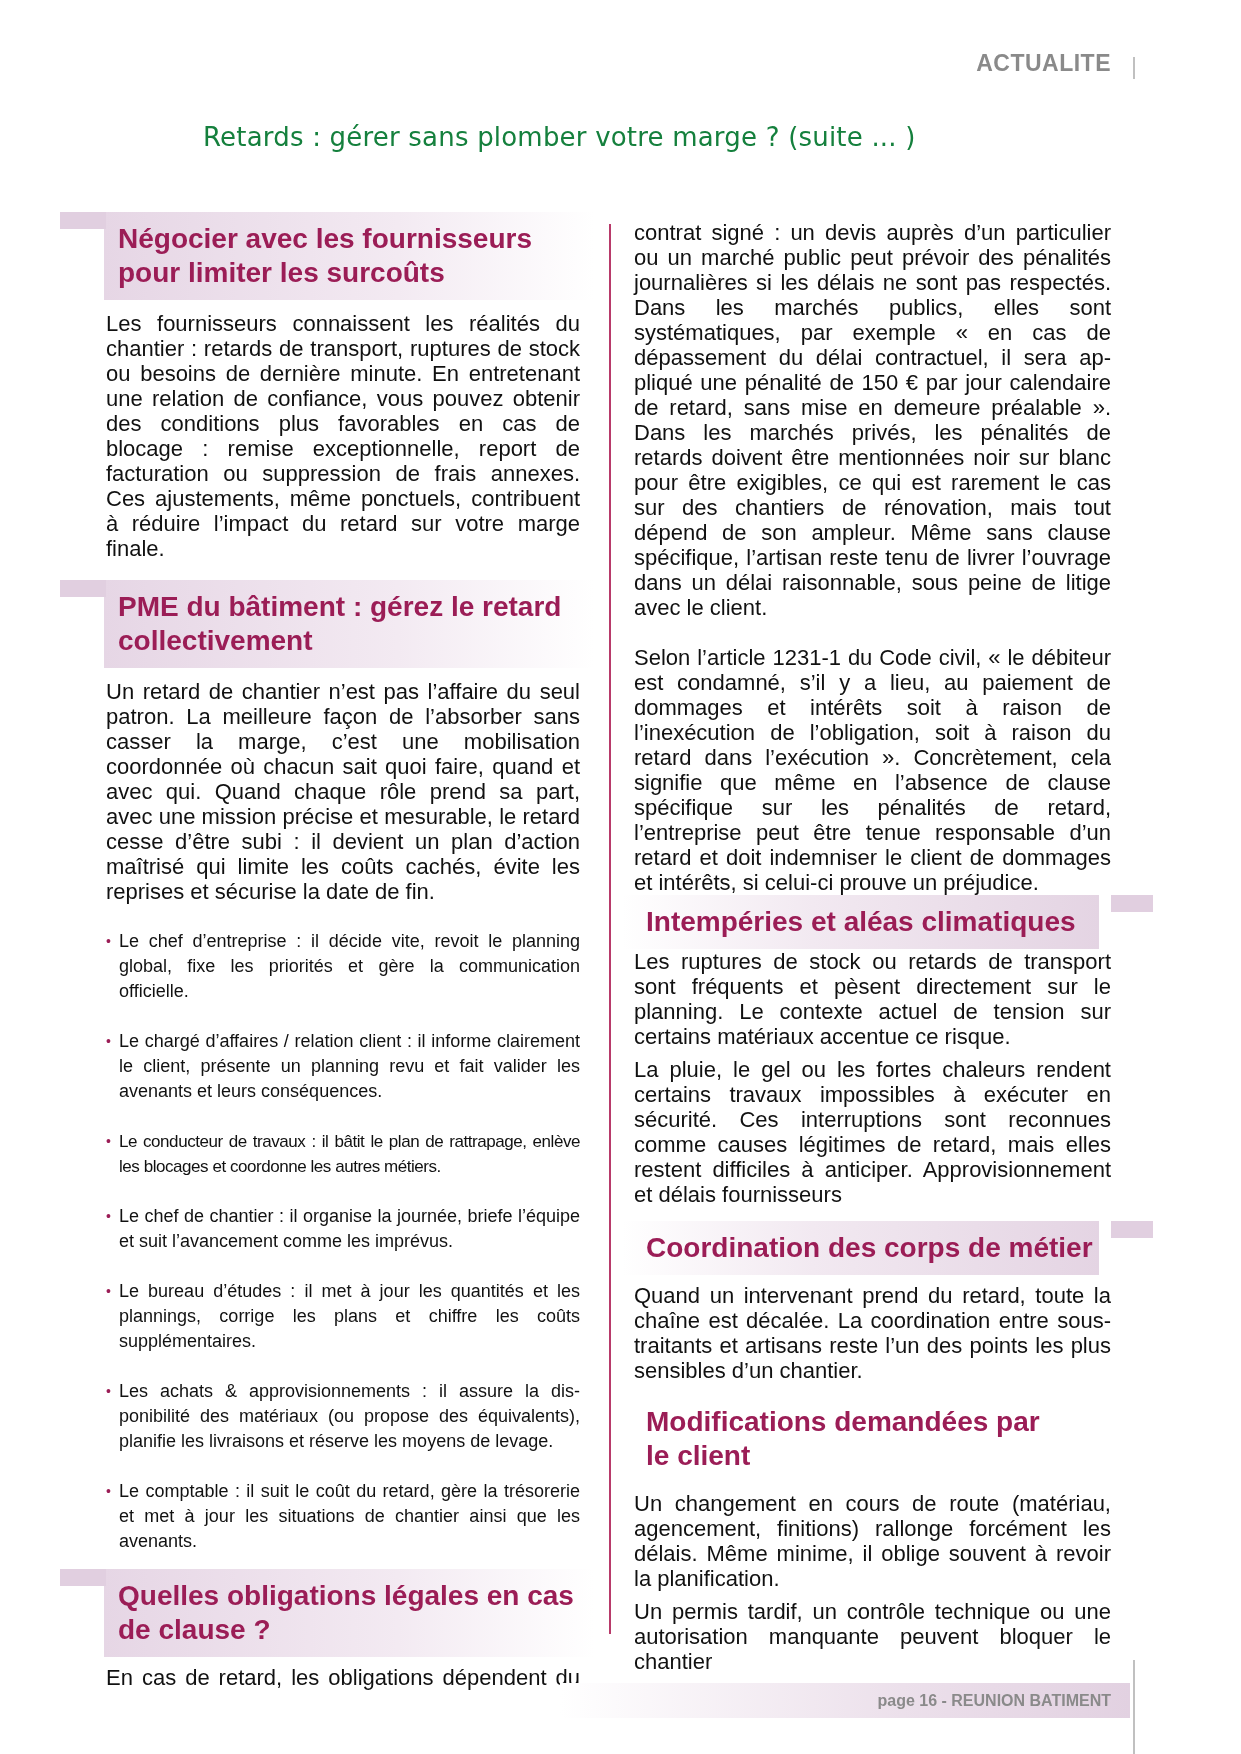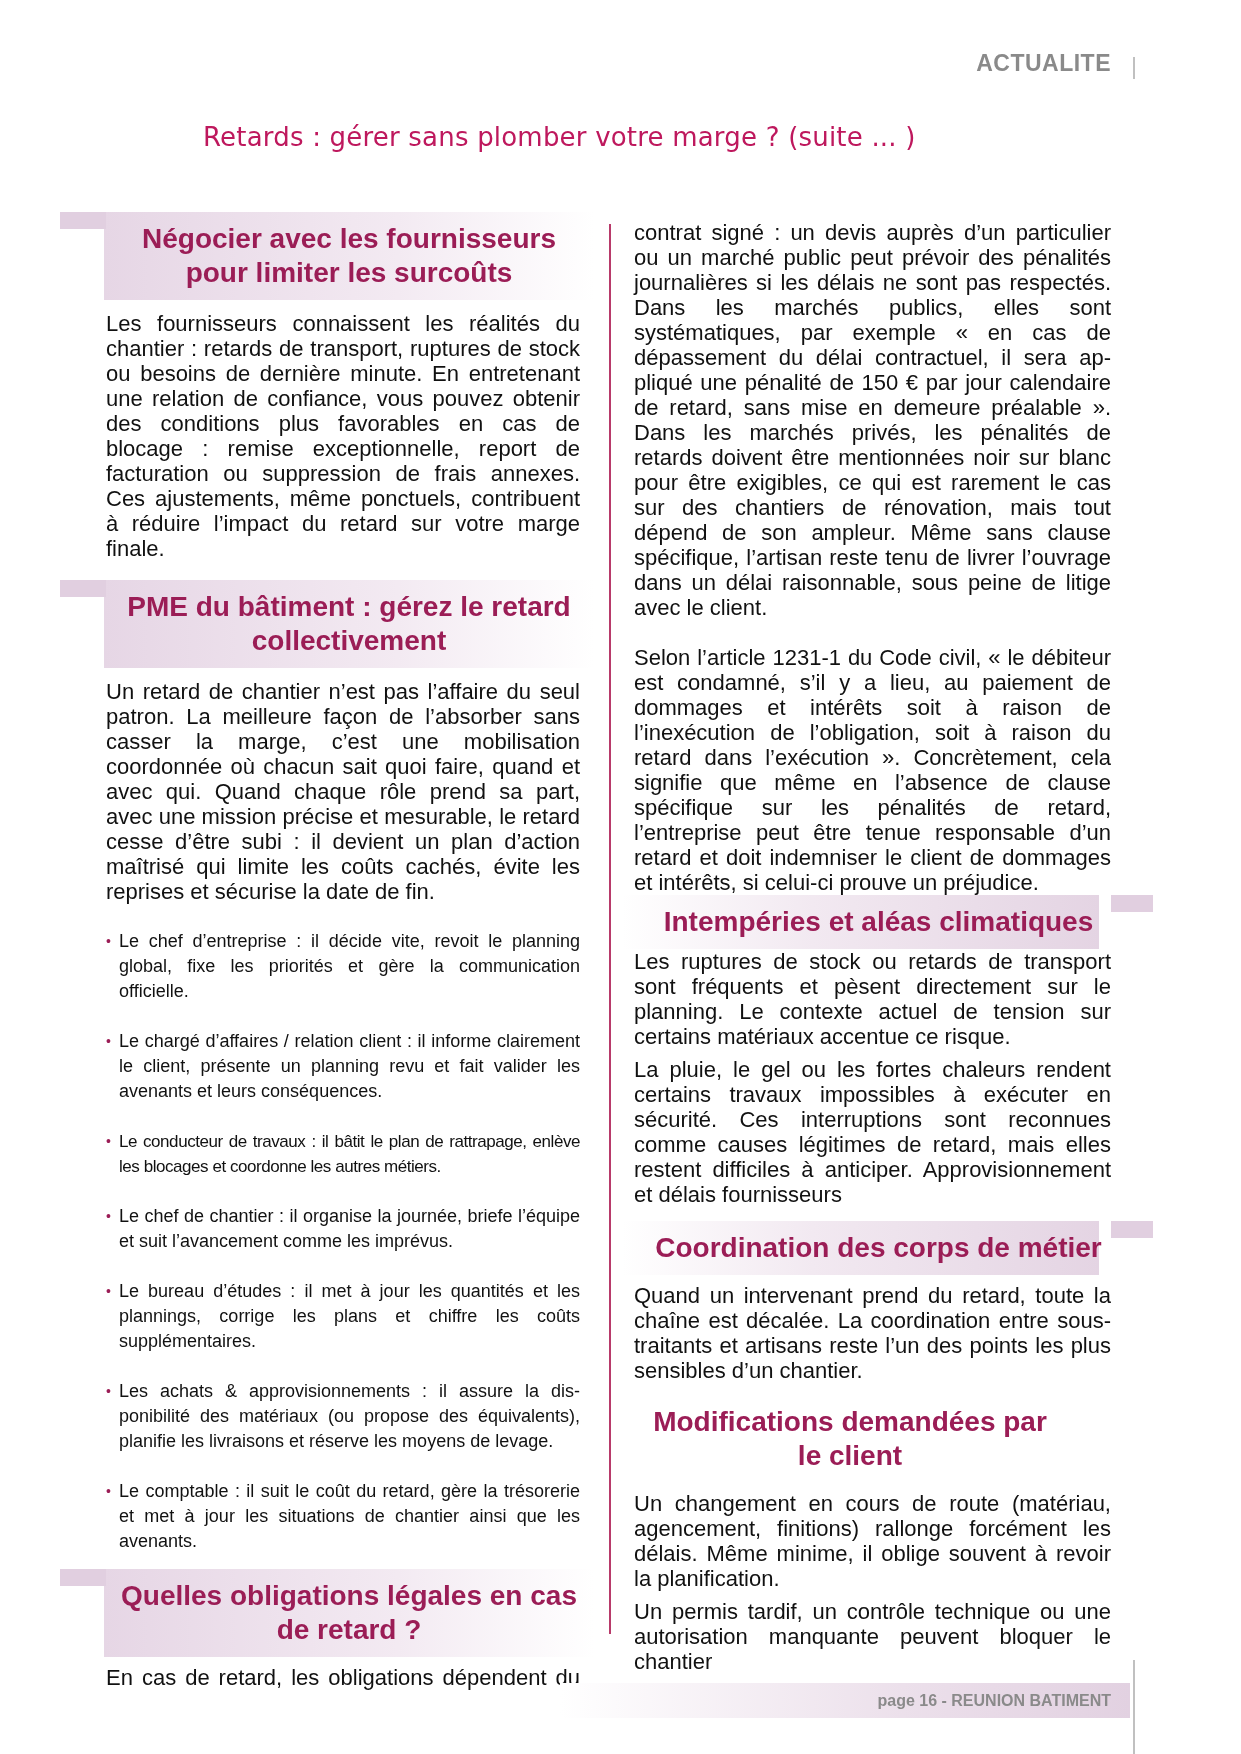--- a/index.html
+++ b/index.html
@@ -1,29 +1,29 @@
 <!DOCTYPE html>
 <html><head>
 <meta charset="utf-8">
 <style>
   html, body { margin: 0; padding: 0; background: #ffffff; }
   body { width: 1241px; height: 1754px; position: relative; overflow: hidden;
          font-family: "Liberation Sans", sans-serif; color: #111; }
   .section-tag { position: absolute; right: 130px; top: 50px; font-weight: bold; font-size: 23px; color: #8a8a8a; letter-spacing: 0.5px; }
   .section-tag-bar { position: absolute; left: 1133px; top: 57px; width: 2px; height: 22px; background: #c0c0c0; }
-  .page-title { position: absolute; left: 203px; top: 122px; font-size: 26px; color: #be185d; font-family: "DejaVu Sans", sans-serif; letter-spacing: 0.2px; }
+  .page-title { position: absolute; left: 203px; top: 122px; font-size: 26px; color: #15803d; font-family: "DejaVu Sans", sans-serif; letter-spacing: 0.2px; }
 
   .col-left { position: absolute; left: 106px; top: 212px; width: 474px; }
   .col-right { position: absolute; left: 634px; top: 220px; width: 477px; }
   .col-divider { position: absolute; left: 609px; top: 224px; width: 2px; height: 1410px; background: #b83a6a; }
 
   .para { font-size: 22px; line-height: 25px; text-align: justify; margin: 0; }
   .para + .para { margin-top: 25px; }
 
-  .heading-box { position: relative; margin: 0; text-align: center; }
+  .heading-box { position: relative; margin: 0; }
   .heading-box .bg { position: absolute; top: 0; height: 100%; background: linear-gradient(to right, #e6d6e5, #f3eaf2 60%, #ffffff); }
   .heading-box .tab { position: absolute; height: 17px; background: #e1cfe0; }
   .heading-text { position: relative; font-weight: bold; font-size: 28px; line-height: 34px; color: #9b1d56; padding: 10px 0 10px 12px; margin: 0; }
 
   .left .heading-box .bg { left: -2px; right: -14px; }
   .left .heading-box .tab { left: -46px; width: 46px; top: 0; }
 
   .right .heading-box .bg { left: -12px; right: 12px; background: linear-gradient(to right, #ffffff, #f2e9f1 40%, #e4d4e3); }
   .right .heading-box .tab { right: -42px; width: 42px; top: 0; }
 
@@ -67,21 +67,21 @@
     <li class="condensed"><span class="dot">•</span><span>Le conducteur de travaux : il bâtit le plan de rattrapage, enlève les blocages et coordonne les autres métiers.</span></li>
     <li><span class="dot">•</span><span>Le chef de chantier : il organise la journée, briefe l’équipe et suit l’avancement comme les imprévus.</span></li>
     <li><span class="dot">•</span><span>Le bureau d’études : il met à jour les quantités et les plannings, corrige les plans et chiffre les coûts supplémentaires.</span></li>
     <li><span class="dot">•</span><span>Les achats &amp; approvisionnements : il assure la dis­ponibilité des matériaux (ou propose des équiva­lents), planifie les livraisons et réserve les moyens de levage.</span></li>
     <li><span class="dot">•</span><span>Le comptable : il suit le coût du retard, gère la tré­sorerie et met à jour les situations de chantier ainsi que les avenants.</span></li>
   </ul>
 
   <div class="heading-box" style="margin-top:15px;">
     <div class="bg"></div>
       <div class="tab"></div>
-    <h2 class="heading-text">Quelles obligations légales en cas de retard ?</h2>
+    <h2 class="heading-text">Quelles obligations légales en cas de clause ?</h2>
   </div>
   <p class="para" style="margin-top:8px; text-align-last: justify;">En cas de retard, les obligations dépendent du</p>
 </div>
 
 <div class="col-right right">
   <p class="para">contrat signé : un devis auprès d’un particulier ou un marché public peut prévoir des pénalités journalières si les délais ne sont pas respectés. Dans les marchés publics, elles sont systématiques, par exemple « en cas de dépassement du délai contractuel, il sera ap­pliqué une pénalité de 150 € par jour calendaire de retard, sans mise en demeure préalable ». Dans les marchés privés, les pénalités de retards doivent être mentionnées noir sur blanc pour être exigibles, ce qui est rarement le cas sur des chantiers de rénovation, mais tout dépend de son ampleur. Même sans clause spécifique, l’artisan reste tenu de livrer l’ouvrage dans un délai raisonnable, sous peine de litige avec le client.</p>
   <p class="para">Selon l’article 1231-1 du Code civil, « le débiteur est condamné, s’il y a lieu, au paiement de dommages et intérêts soit à raison de l’inexécution de l’obligation, soit à raison du retard dans l’exécution ». Concrète­ment, cela signifie que même en l’absence de clause spécifique sur les pénalités de retard, l’entreprise peut être tenue responsable d’un retard et doit indemniser le client de dommages et intérêts, si celui-ci prouve un préjudice.</p>
 
   <div class="heading-box" style="">
     <div class="bg"></div>

